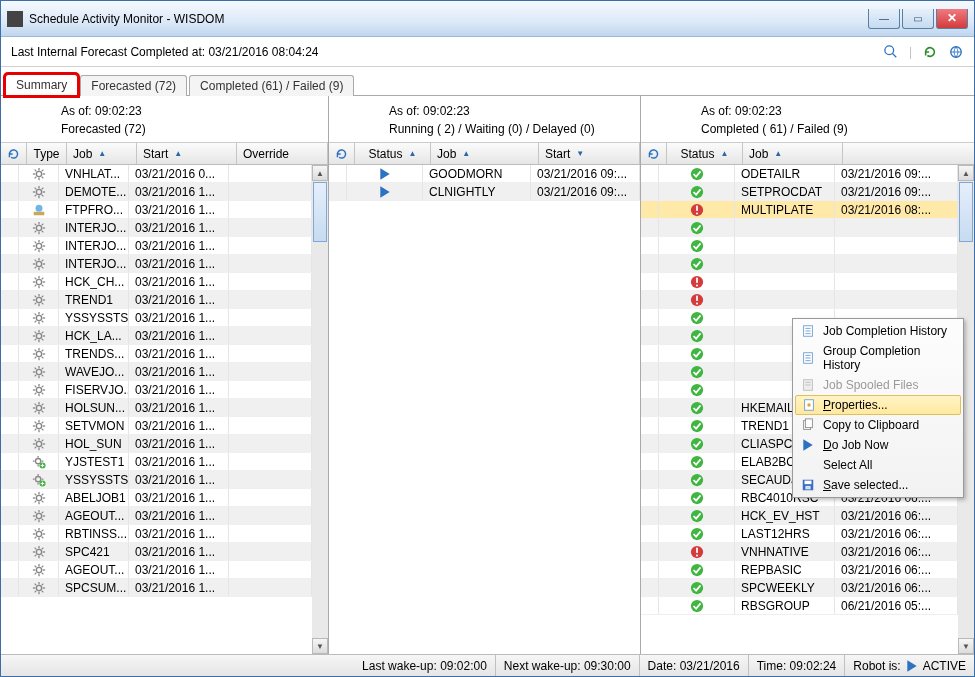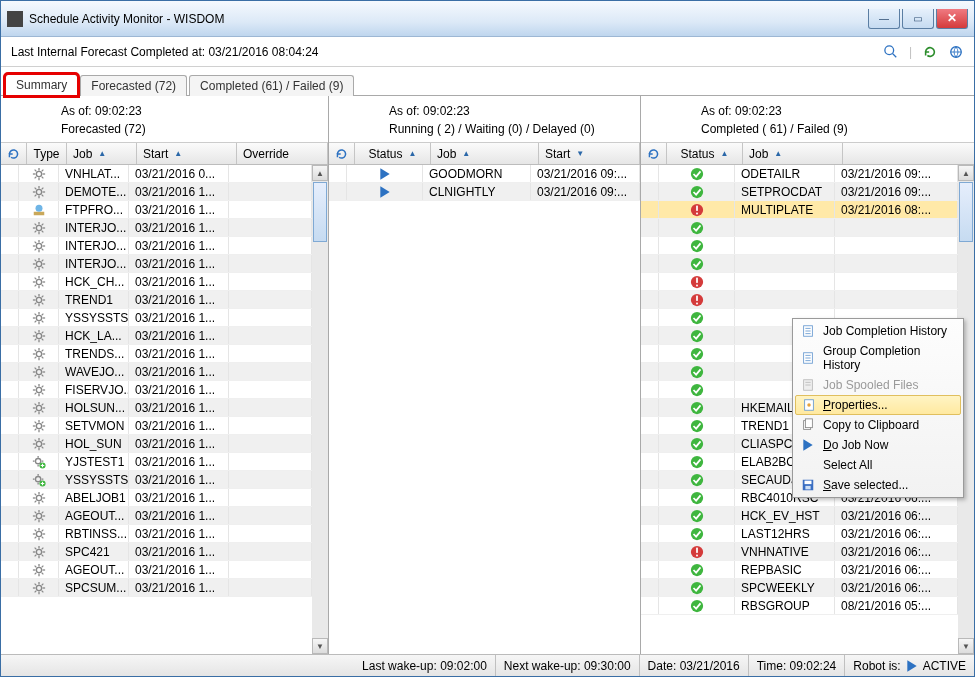--- a/index.html
+++ b/index.html
@@ -979,21 +979,21 @@
               </div>
               <div class="row">
                 <div class="cell c-handle"></div>
                 <div class="cell c-status">
                   <svg class="icon" viewBox="0 0 16 16">
                     <circle cx="8" cy="8" r="7" fill="#3fb63f"></circle>
                     <path d="M4 8l3 3 5-6" stroke="#fff" stroke-width="2" fill="none"></path>
                   </svg>
                 </div>
                 <div class="cell c-job">RBSGROUP</div>
-                <div class="cell" style="flex:1">08/21/2016 05:...</div>
+                <div class="cell" style="flex:1">06/21/2016 05:...</div>
               </div>
             </div>
           <div class="scrollbar">
             <div class="sb-btn">▲</div>
             <div class="sb-thumb"></div>
             <div class="sb-track"></div>
             <div class="sb-btn">▼</div>
           </div>
         </div>
       </div>

